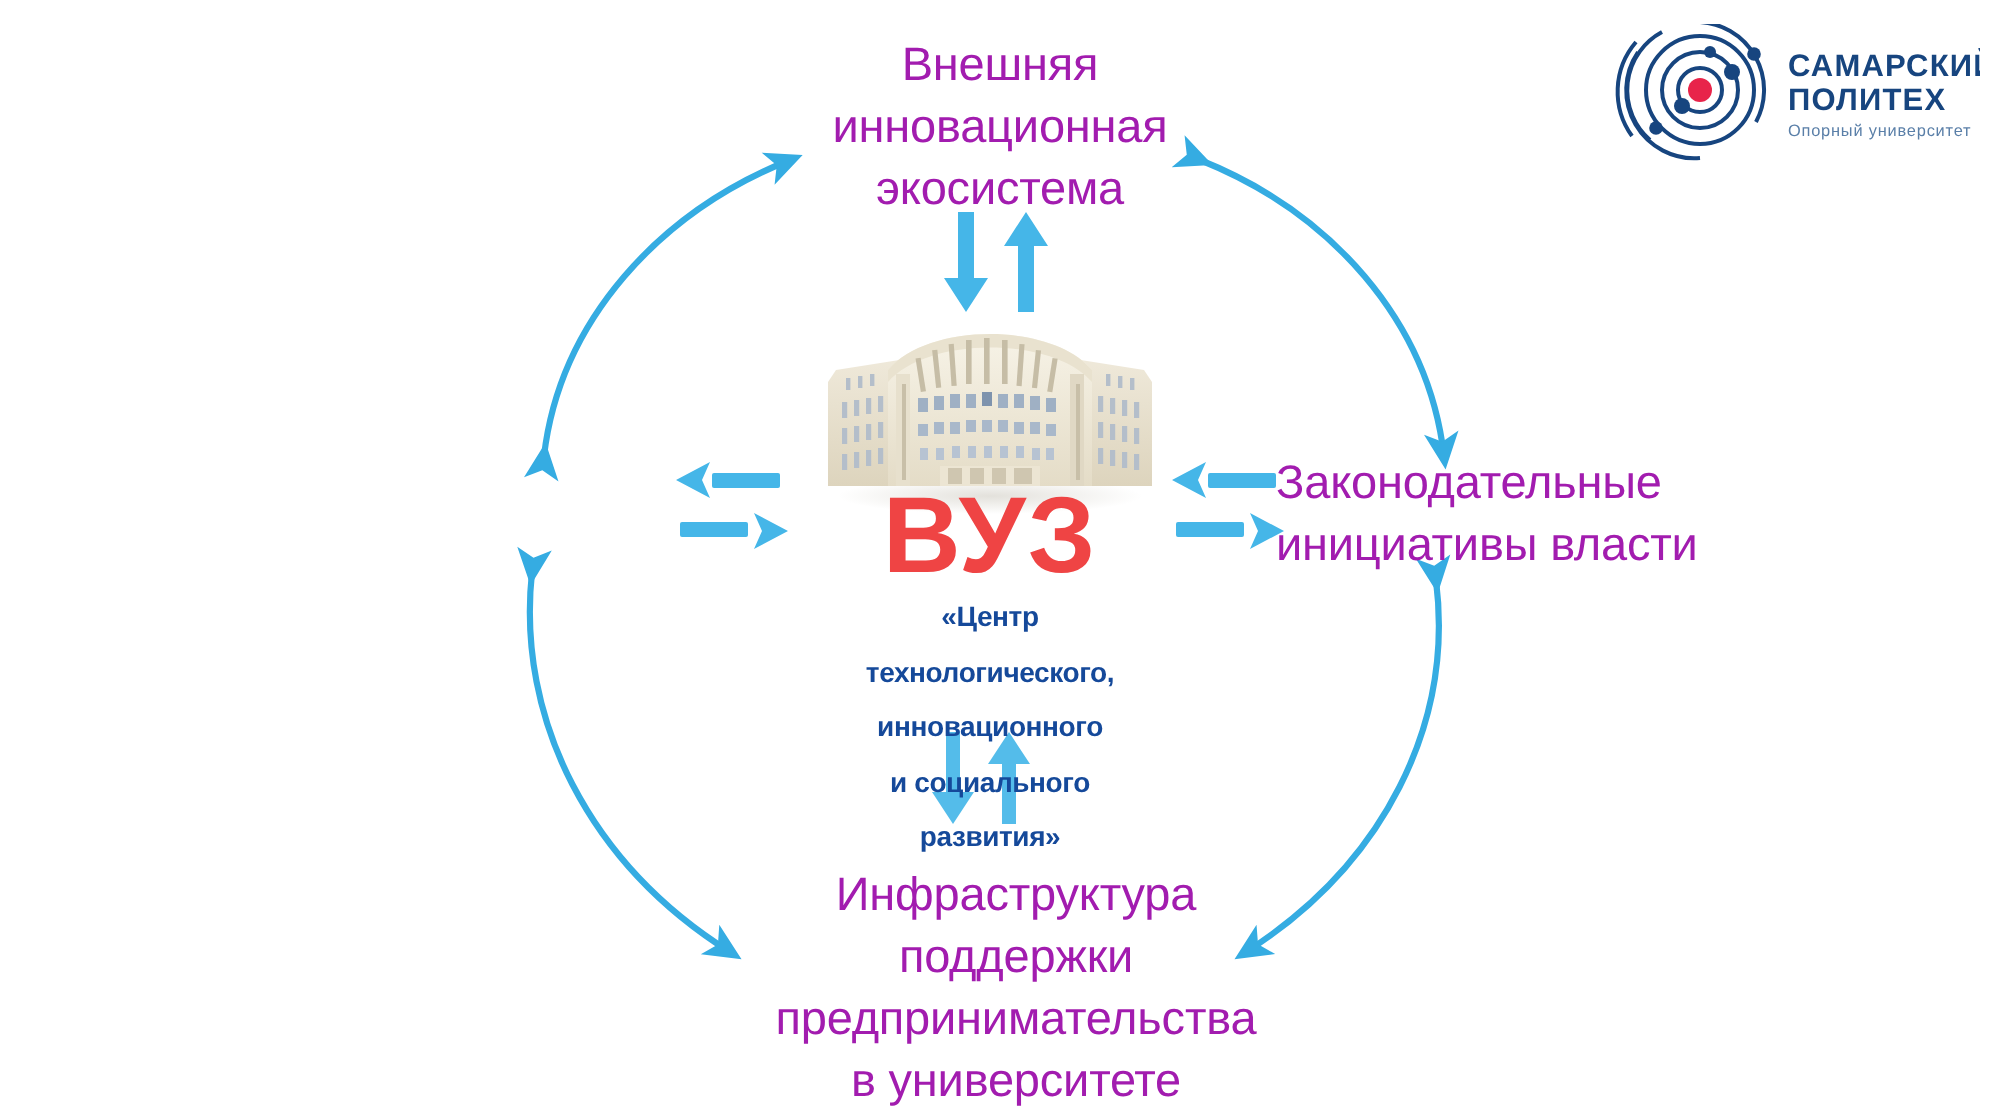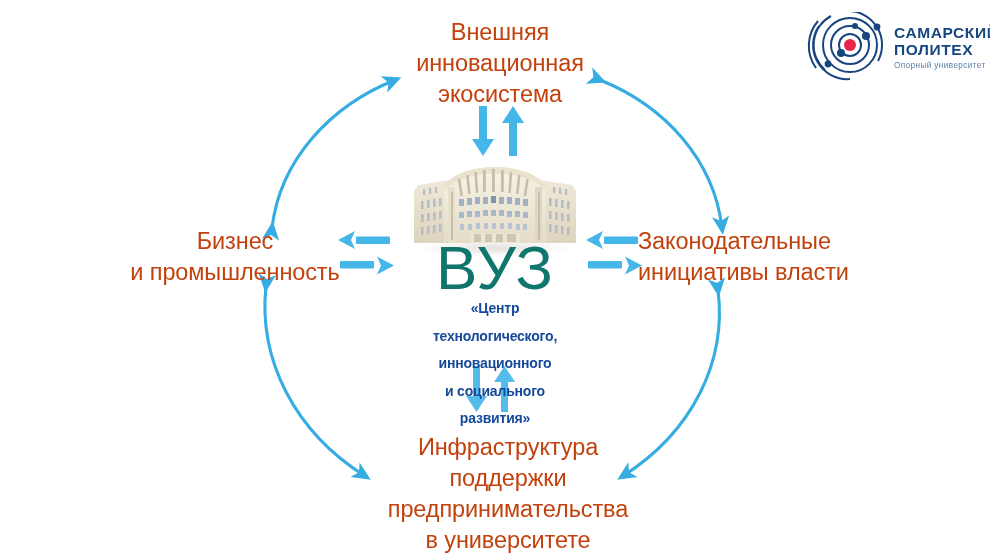--- a/index.html
+++ b/index.html
@@ -18,21 +18,21 @@
     overflow: hidden;
   }
   .arc-layer {
     position: absolute;
     left: 0; top: 0;
     width: 995px;
     height: 560px;
   }
   .label {
     position: absolute;
-    color: #c2410c;
+    color: #a21caf;
     font-size: 23.5px;
     line-height: 31px;
     text-align: center;
     white-space: pre-line;
     letter-spacing: -0.1px;
   }
   #label-top {
     left: 330px;
     top: 17px;
     width: 340px;
@@ -57,23 +57,23 @@
   
   #center-block {
     position: absolute;
     left: 355px;
     top: 244px;
     width: 280px;
     text-align: center;
     z-index: 6;
   }
   #center-title {
-    color: #0f766e;
-    font-size: 62px;
-    font-weight: normal;
+    color: #ef4444;
+    font-size: 54px;
+    font-weight: bold;
     line-height: 48px;
     letter-spacing: 1px;
   }
   #center-sub {
     color: #15499a;
     font-size: 14px;
     font-weight: bold;
     line-height: 27.5px;
     white-space: pre-line;
     margin-top: 3px;
@@ -279,22 +279,20 @@
     <path d="M0,9 L17,0 L13,9 L17,18 Z" fill="#45b6e8"></path>
     <rect x="18" y="5.5" width="34" height="7.5" rx="1" fill="#45b6e8"></rect>
     <rect x="2" y="30" width="34" height="7.5" rx="1" fill="#45b6e8"></rect>
     <path d="M56,34.5 L39,25.5 L43,34.5 L39,43.5 Z" fill="#45b6e8"></path>
   </svg>
 
   <div class="label" id="label-top">Внешняя
 инновационная
 экосистема</div>
 
-  <div class="label" id="label-left">Бизнес
-и промышленность</div>
 
   <div class="label" id="label-right">Законодательные
 инициативы власти</div>
 
   <div class="label" id="label-bottom">Инфраструктура
 поддержки
 предпринимательства
 в университете</div>
 
   <div id="center-block">

